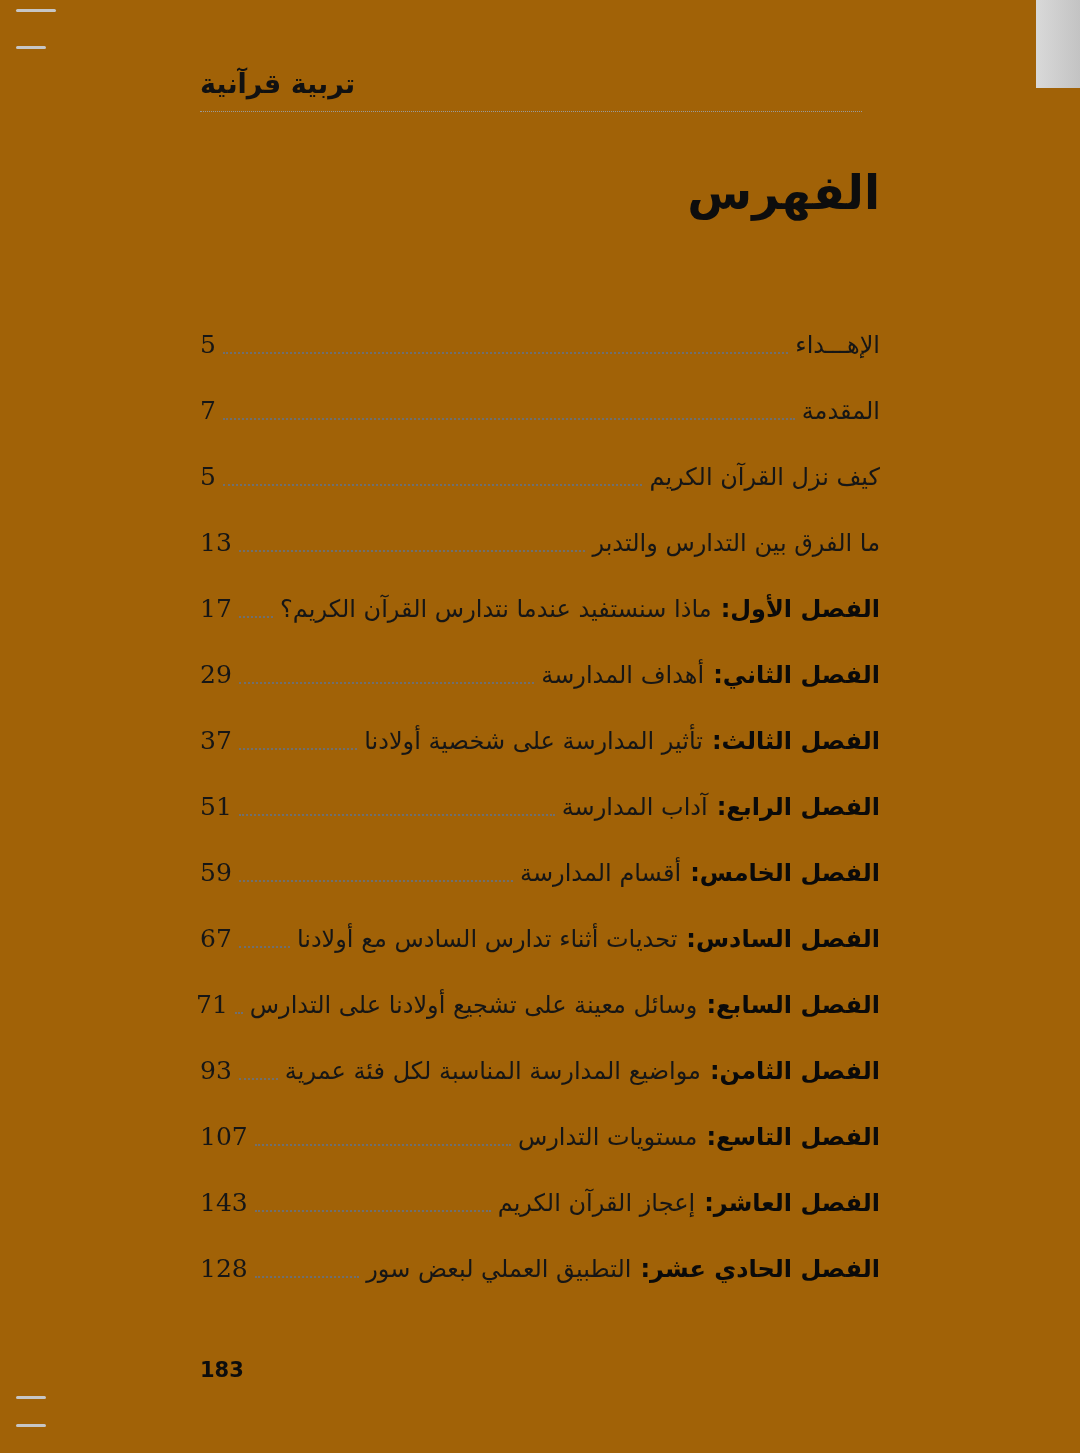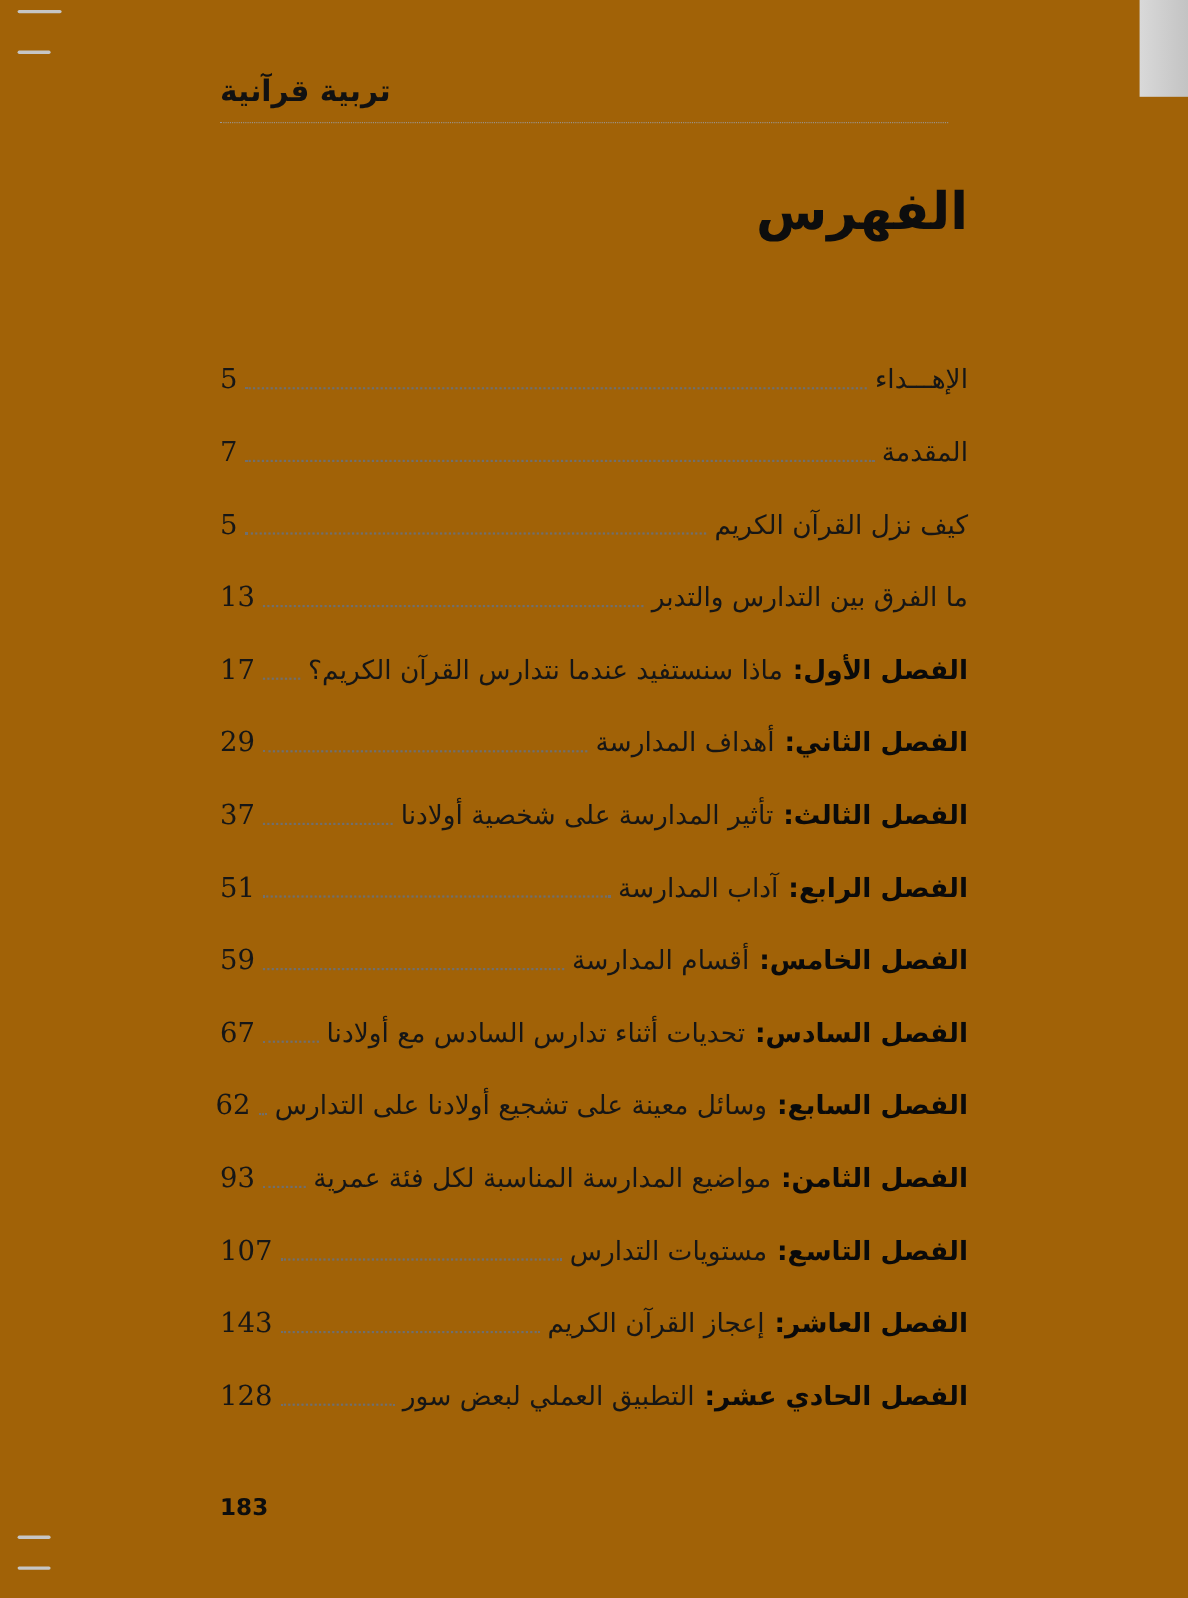--- a/index.html
+++ b/index.html
@@ -207,21 +207,21 @@
       <span class="toc-entry-prefix">الفصل السادس:</span><span class="toc-entry-rest">تحديات أثناء تدارس السادس مع أولادنا</span>
     </span>
     <span class="dot-leader"></span>
     <span class="toc-entry-page">67</span>
   </div>
       <div class="toc-row">
     <span class="toc-entry-title">
       <span class="toc-entry-prefix">الفصل السابع:</span><span class="toc-entry-rest">وسائل معينة على تشجيع أولادنا على التدارس</span>
     </span>
     <span class="dot-leader"></span>
-    <span class="toc-entry-page">62</span>
+    <span class="toc-entry-page">71</span>
   </div>
       <div class="toc-row">
     <span class="toc-entry-title">
       <span class="toc-entry-prefix">الفصل الثامن:</span><span class="toc-entry-rest">مواضيع المدارسة المناسبة لكل فئة عمرية</span>
     </span>
     <span class="dot-leader"></span>
     <span class="toc-entry-page">93</span>
   </div>
       <div class="toc-row">
     <span class="toc-entry-title">

